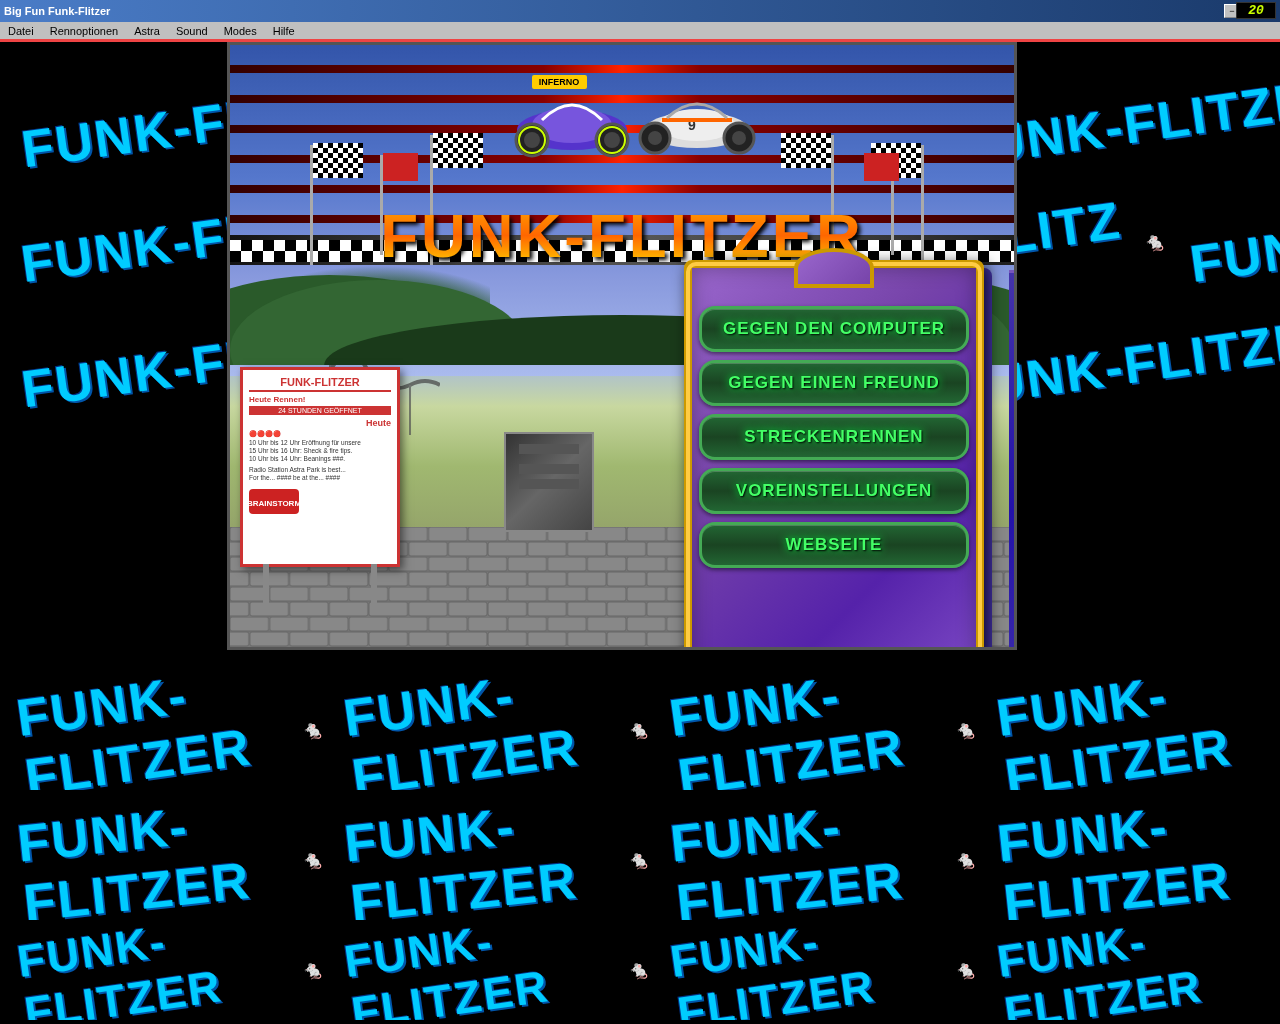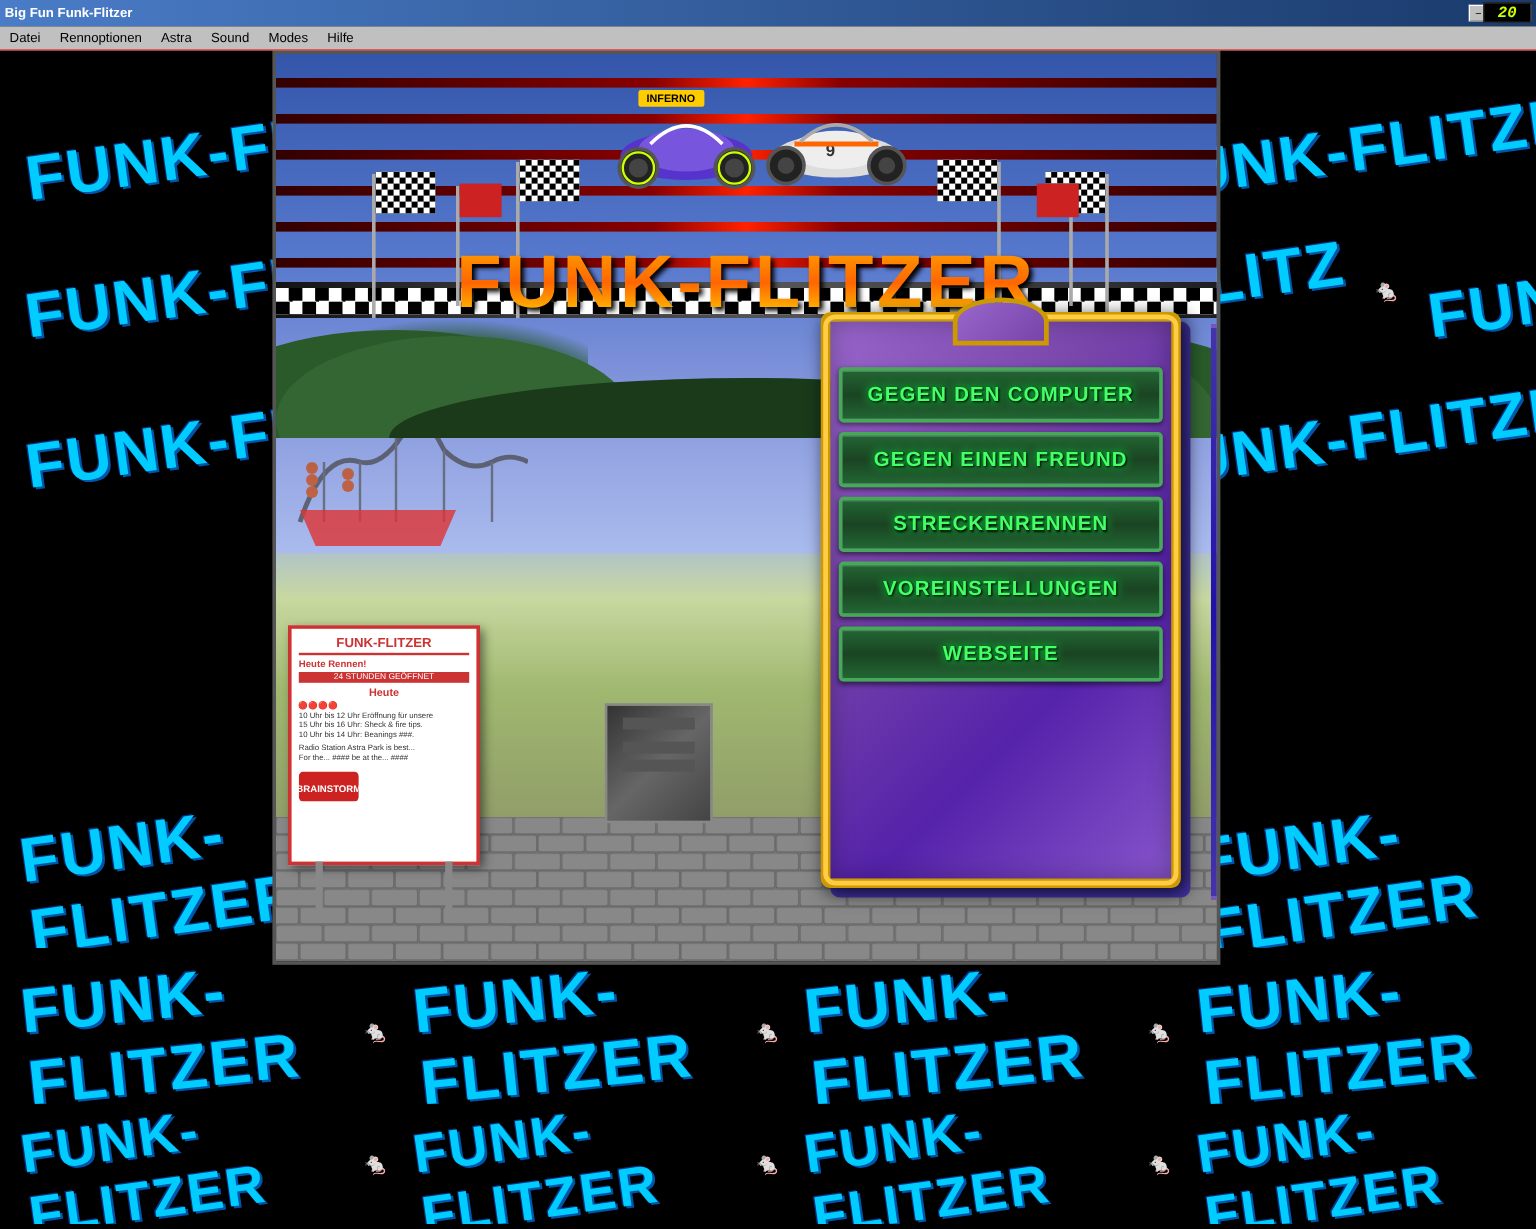--- a/index.html
+++ b/index.html
@@ -82,21 +82,21 @@
     #menubar {
       width: 100%;
       height: 20px;
       background: #c0c0c0;
       display: flex;
       align-items: center;
       position: absolute;
       top: 22px;
       left: 0;
       z-index: 100;
-      border-bottom: 1px solid #ef4444;
+      border-bottom: 3px solid #ef4444;
     }
 
     .menu-item {
       padding: 2px 8px;
       font-size: 11px;
       color: #000;
       cursor: pointer;
       height: 100%;
       display: flex;
       align-items: center;
@@ -139,21 +139,21 @@
       display: inline-block;
       margin: 0 2px;
     }
 
     
     #game-window {
       position: absolute;
       top: 42px;
       left: 227px;
       width: 790px;
-      height: 762px;
+      height: 608px;
       border: 3px solid #555;
       overflow: hidden;
       z-index: 10;
     }
 
     
     #game-scene {
       width: 100%;
       height: 100%;
       background: linear-gradient(180deg, #4a6bcc 0%, #7090dd 30%, #9ab0ee 50%, #c8d8a0 60%, #a0b870 70%, #808060 100%);
@@ -233,21 +233,21 @@
       border-radius: 10px;
     }
 
     .menu-button {
       display: block;
       width: 270px;
       margin: 8px auto;
       padding: 10px 0;
       background: linear-gradient(180deg, #226633 0%, #1a4422 50%, #226633 100%);
       border: 3px solid #44aa55;
-      border-radius: 4px;
+      border-radius: 16px;
       color: #44ff66;
       font-size: 17px;
       font-weight: 900;
       font-family: Impact, 'Arial Black', sans-serif;
       text-align: center;
       letter-spacing: 1px;
       cursor: pointer;
       box-shadow: inset 0 1px 0 rgba(255,255,255,0.2), 0 2px 4px rgba(0,0,0,0.5);
       text-shadow: 1px 1px 2px #000, 0 0 8px #00ff44;
     }
@@ -289,21 +289,21 @@
     #left-sign-open {
       text-align: center;
       background: #cc3333;
       color: #fff;
       font-size: 7px;
       padding: 1px;
       margin-bottom: 3px;
     }
 
     #left-sign-heute {
-      text-align: center;
+      text-align: right;
       color: #cc3333;
       font-weight: bold;
       font-size: 9px;
       margin-bottom: 2px;
     }
 
     .sign-line {
       font-size: 6.5px;
       color: #333;
       margin-bottom: 1px;

